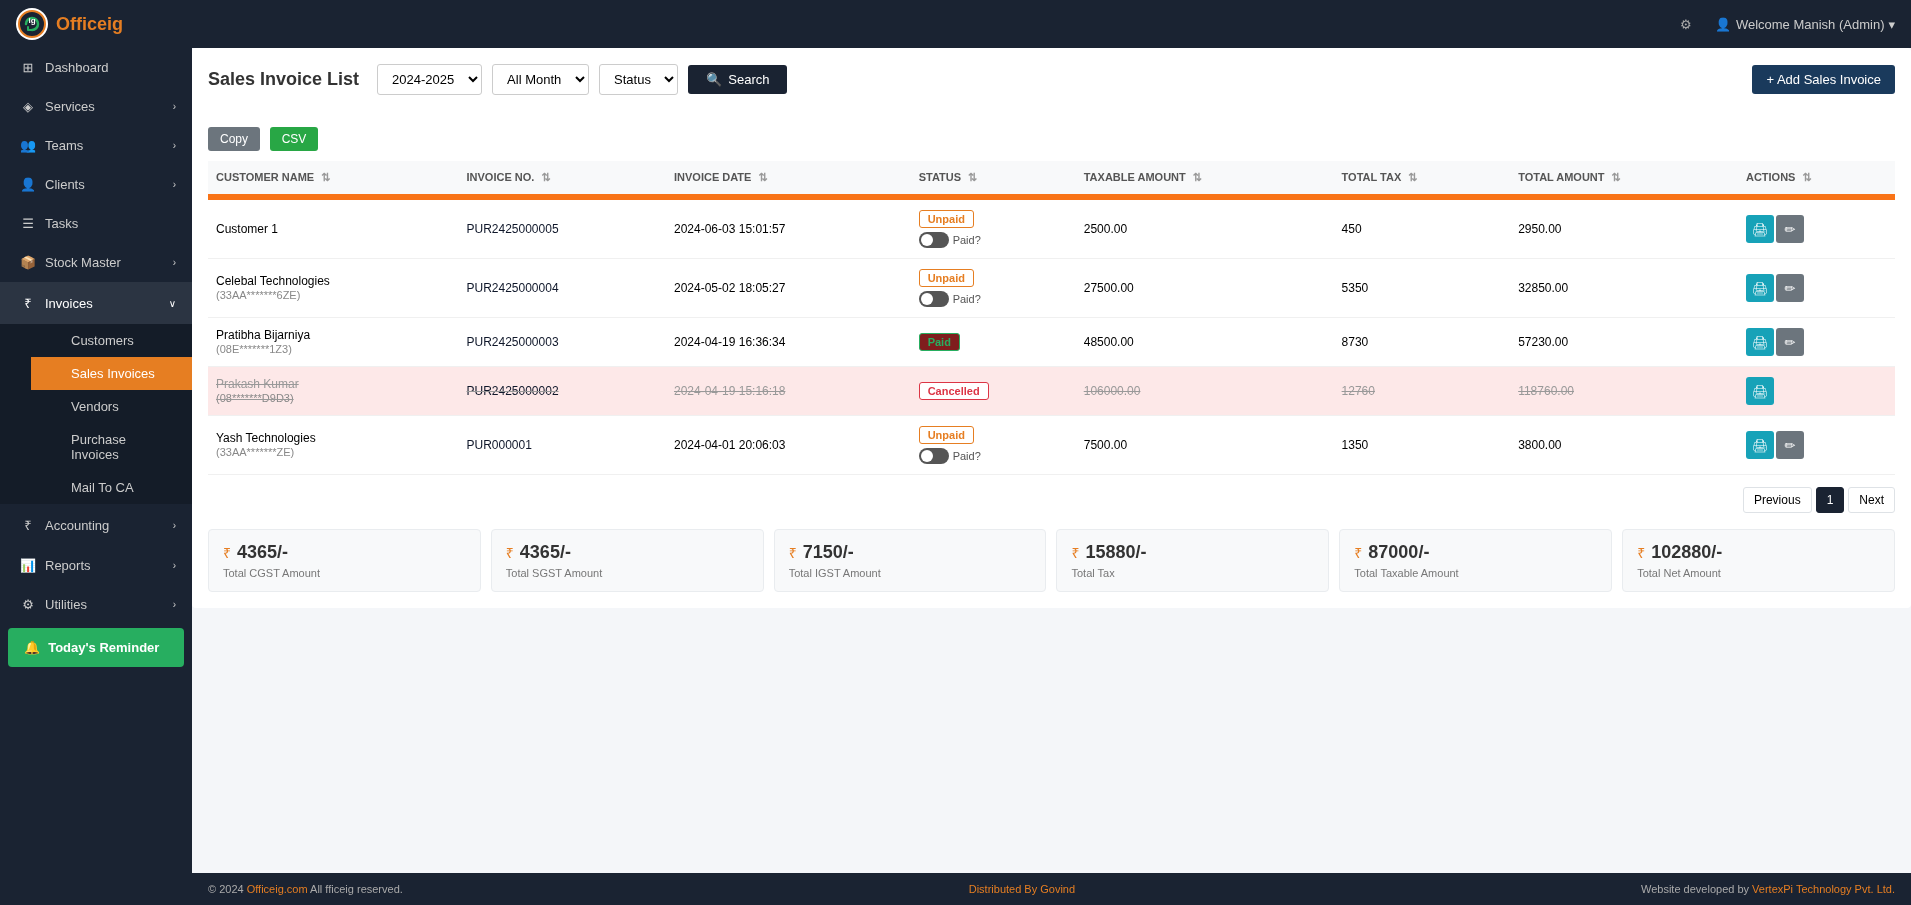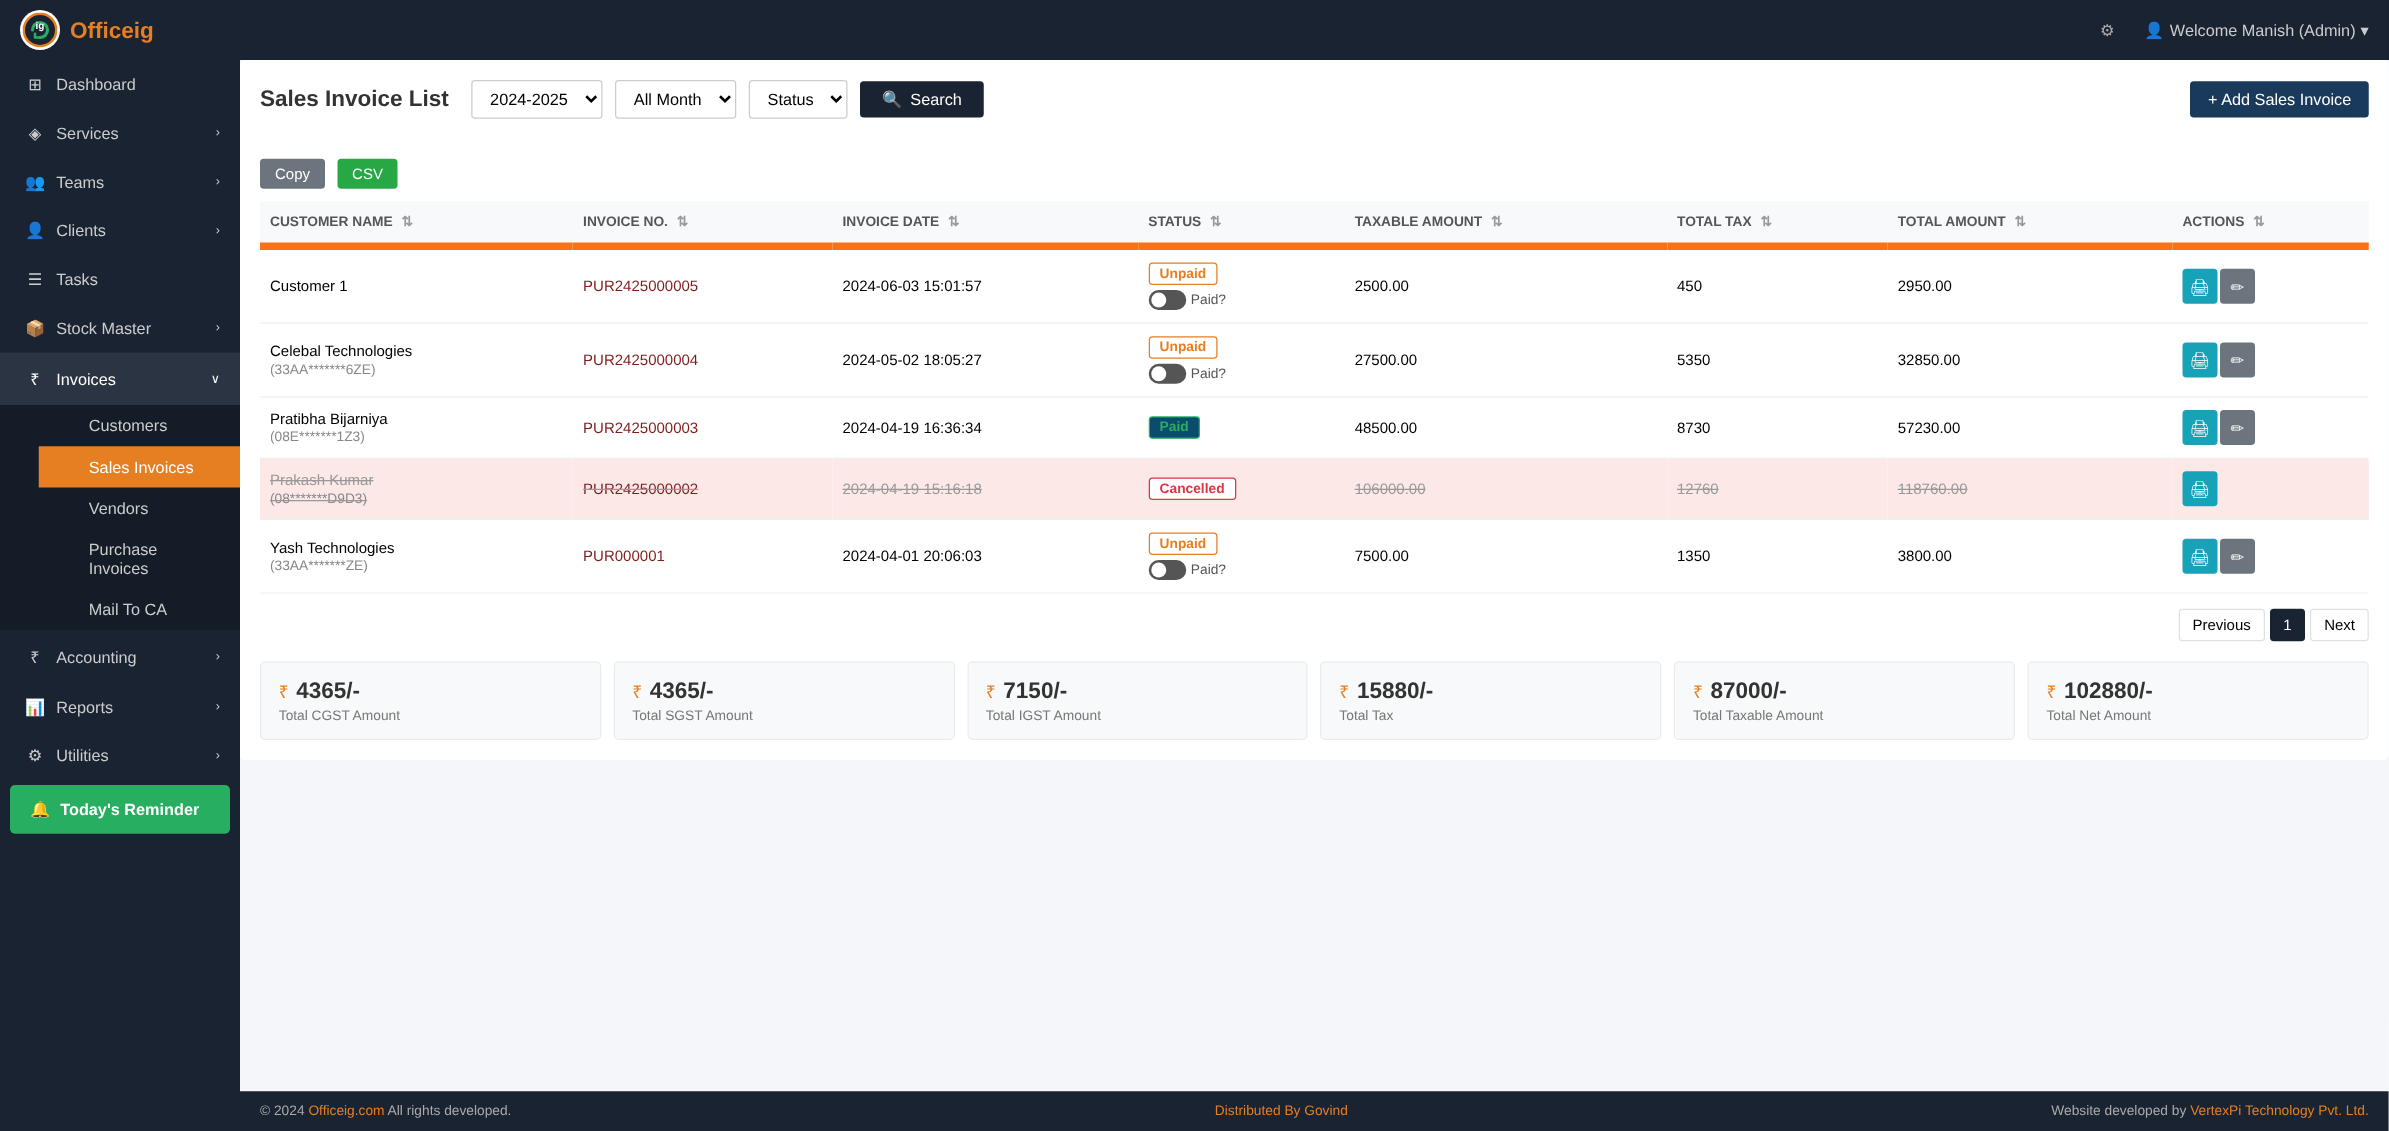--- a/index.html
+++ b/index.html
@@ -61,21 +61,21 @@
     .data-table th { background: #f8f9fa; border-bottom: 6px solid #f97316; padding: 10px 8px; text-align: left; font-size: 11px; color: #555; font-weight: 600; white-space: nowrap; }
     .data-table th .sort-icon { margin-left: 4px; color: #999; }
     .data-table td { padding: 10px 8px; border-bottom: 1px solid #f0f0f0; vertical-align: middle; }
     .row-cancelled { background: #fde8e8 !important; }
     .row-cancelled td { text-decoration: line-through; color: #999; }
     .row-cancelled .status-badge { text-decoration: none; }
 
     
     .status-badge { display: inline-block; padding: 2px 8px; border-radius: 3px; font-size: 11px; font-weight: bold; border: 1px solid; }
     .badge-unpaid { color: #e67e22; border-color: #e67e22; background: #fff; }
-    .badge-paid { color: #27ae60; border-color: #27ae60; background: #0c4a6e; }
+    .badge-paid { color: #27ae60; border-color: #27ae60; background: #7f1d1d; }
     .badge-cancelled { color: #dc3545; border-color: #dc3545; background: #fff; }
     .paid-toggle { display: flex; align-items: center; gap: 4px; margin-top: 4px; font-size: 11px; color: #555; }
     .toggle-switch { width: 30px; height: 16px; background: #555; border-radius: 8px; position: relative; cursor: pointer; }
     .toggle-switch::after { content: ''; position: absolute; width: 12px; height: 12px; background: #fff; border-radius: 50%; top: 2px; left: 2px; }
 
     
     .action-btn { width: 28px; height: 28px; border: none; border-radius: 3px; cursor: pointer; display: inline-flex; align-items: center; justify-content: center; font-size: 13px; margin-right: 2px; }
     .btn-print { background: #17a2b8; color: #fff; }
     .btn-edit { background: #6c757d; color: #fff; }
 
@@ -86,21 +86,21 @@
     .summary-label { font-size: 11px; color: #777; margin-top: 4px; }
     .rupee-icon { color: #e67e22; font-size: 14px; }
 
     
     .pagination-area { display: flex; justify-content: flex-end; align-items: center; margin-top: 12px; gap: 4px; }
     .page-btn { padding: 5px 10px; border: 1px solid #dee2e6; background: #fff; cursor: pointer; font-size: 12px; border-radius: 3px; }
     .page-btn.active { background: #1a2332; color: #fff; border-color: #1a2332; }
     .page-btn:disabled { color: #aaa; cursor: not-allowed; }
     .showing-text { font-size: 12px; color: #666; margin-top: 8px; }
 
-    .invoice-link { color: #7f1d1d; text-decoration: none; cursor: pointer; }
+    .invoice-link { color: #0f172a; text-decoration: none; cursor: pointer; }
 
     .footer-link { color: #e67e22; }
     .footer-center { color: #e67e22; }
   </style>
 </head>
 <body>
 
 <div class="app-wrapper">
 
   <div class="top-header">
@@ -390,20 +390,20 @@
       </div>
       <div class="summary-label">Total Net Amount</div>
     </div>
           </div>
       </div>
     </div>
   </div>
 
   <div class="footer">
     <span>
-      <span>© 2024 </span><a class="footer-link">Officeig.com</a><span> All rights developed.</span>
+      <span>© 2024 </span><a class="footer-link">Officeig.com</a><span> All fficeig reserved.</span>
     </span>
     <span class="footer-center">Distributed By Govind</span>
     <span>
       <span>Website developed by </span><a class="footer-link">VertexPi Technology Pvt. Ltd.</a>
     </span>
   </div>
 </div>
 
 </body></html>

